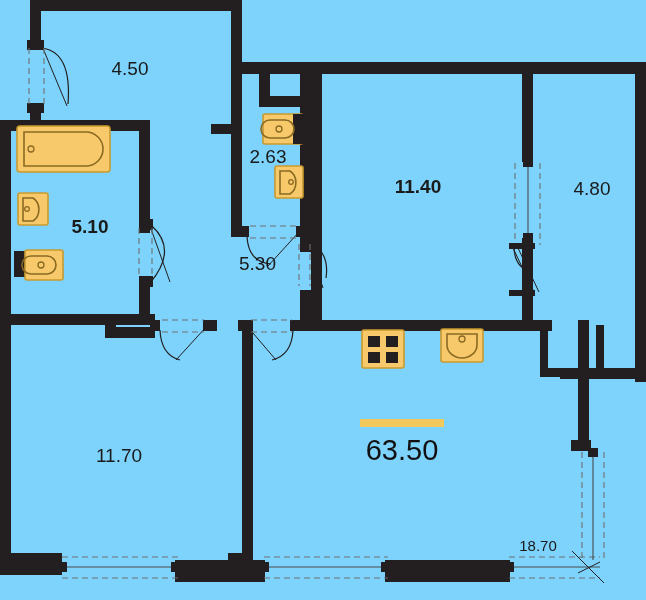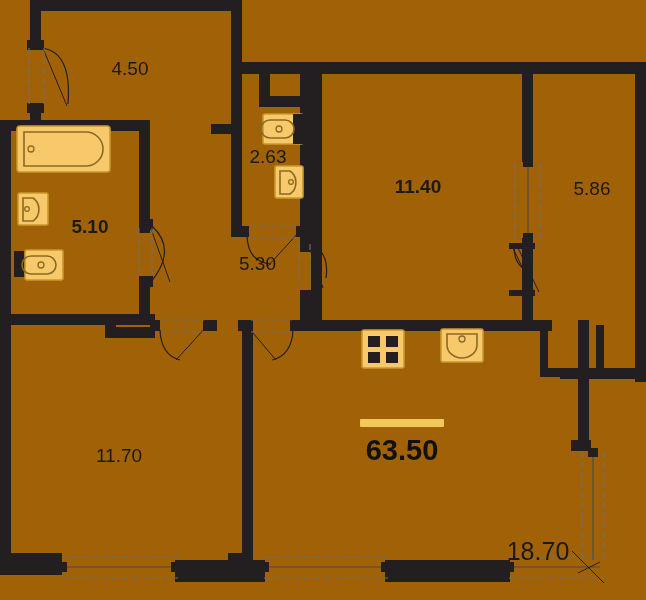--- a/index.html
+++ b/index.html
@@ -11,21 +11,21 @@
   body {
     width: 646px;
     height: 600px;
     font-family: "Liberation Sans", sans-serif;
     overflow: hidden;
   }
   #plan-root {
     position: relative;
     width: 646px;
     height: 600px;
-    background: #a16207;
+    background: #7dd3fc;
   }
   svg#floorplan {
     display: block;
     width: 646px;
     height: 600px;
   }
   .wall      { fill: #231f20; }
   .fixture   { fill: #F7C96B; stroke: #C99A2E; stroke-width: 1.6; }
   .fixture-d { fill: none;   stroke: #8a6a22; stroke-width: 1.6; }
   .fix-hole  { fill: none;   stroke: #8a6a22; stroke-width: 1.3; }
@@ -276,33 +276,33 @@
     <span>5.30</span>
   </div>
 
   <div style="position:absolute;left:368px;top:176px;width:100px;text-align:center;
               font-size:19px;color:#1a1a1a;font-weight:bold;">
     <span>11.40</span>
   </div>
 
   <div style="position:absolute;left:542px;top:178px;width:100px;text-align:center;
               font-size:19px;color:#1a1a1a;">
-    <span>5.86</span>
+    <span>4.80</span>
   </div>
 
   <div style="position:absolute;left:69px;top:445px;width:100px;text-align:center;
               font-size:19px;color:#1a1a1a;">
     <span>11.70</span>
   </div>
 
   <div style="position:absolute;left:488px;top:537px;width:100px;text-align:center;
-              font-size:25px;color:#1a1a1a;">
+              font-size:15px;color:#1a1a1a;">
     <span>18.70</span>
   </div>
 
   <div style="position:absolute;left:352px;top:434px;width:100px;text-align:center;
-              font-size:29px;font-weight:bold;color:#111111;letter-spacing:0px;">
+              font-size:29px;font-weight:normal;color:#111111;letter-spacing:0px;">
     <span>63.50</span>
   </div>
 
 </div>
 
 </div>
 
 </body></html>

